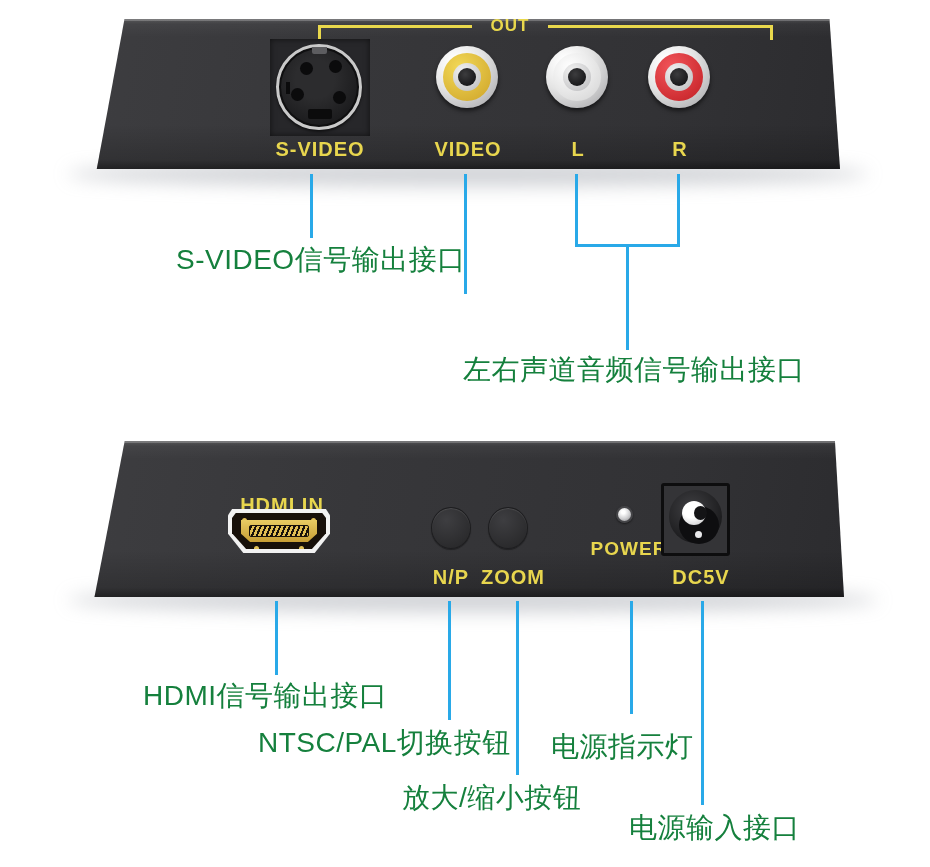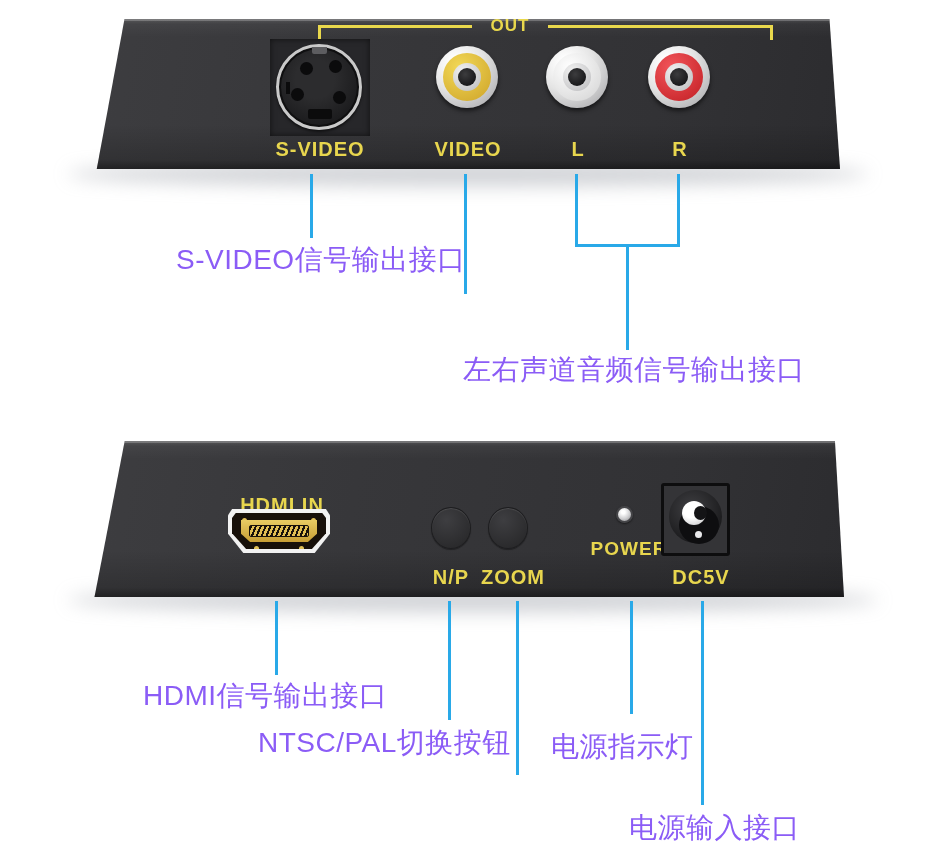--- a/index.html
+++ b/index.html
@@ -106,21 +106,21 @@
   .l-right  { left:677px; top:170px; height:73px; }
   .l-lr-h   { left:575px; top:240px; width:105px; }
   .l-lr-c   { left:626px; top:243px; height:103px; }
   .l-hdmi   { left:275px; top:597px; height:74px; }
   .l-np     { left:448px; top:597px; height:119px; }
   .l-zoom   { left:516px; top:597px; height:174px; }
   .l-power  { left:630px; top:597px; height:113px; }
   .l-dc     { left:701px; top:597px; height:204px; }
 
   
-  .ann { position:absolute; font-size:28px; color:#8b5cf6; white-space:nowrap; letter-spacing:0.5px; }
+  .ann { position:absolute; font-size:28px; color:#15803d; white-space:nowrap; letter-spacing:0.5px; }
   .ann-svideo { left:176px; top:237px; }
   .ann-av     { left:307px; top:294px; }
   .ann-lr     { left:463px; top:347px; }
   .ann-hdmi   { left:143px; top:673px; }
   .ann-ntsc   { left:258px; top:720px; }
   .ann-zoom   { left:402px; top:775px; }
   .ann-power  { left:551px; top:724px; }
   .ann-dc     { left:629px; top:805px; }
 </style>
 </head>
@@ -220,16 +220,17 @@
   <div class="cline l-hdmi"></div>
   <div class="cline l-np"></div>
   <div class="cline l-zoom"></div>
   <div class="cline l-power"></div>
   <div class="cline l-dc"></div>
 
   <div class="ann ann-svideo">S-VIDEO信号输出接口</div>
   <div class="ann ann-lr">左右声道音频信号输出接口</div>
   <div class="ann ann-hdmi">HDMI信号输出接口</div>
   <div class="ann ann-ntsc">NTSC/PAL切换按钮</div>
+  <div class="ann ann-zoom">放大/缩小按钮</div>
   <div class="ann ann-power">电源指示灯</div>
   <div class="ann ann-dc">电源输入接口</div>
 
 </div>
 
 </body></html>

